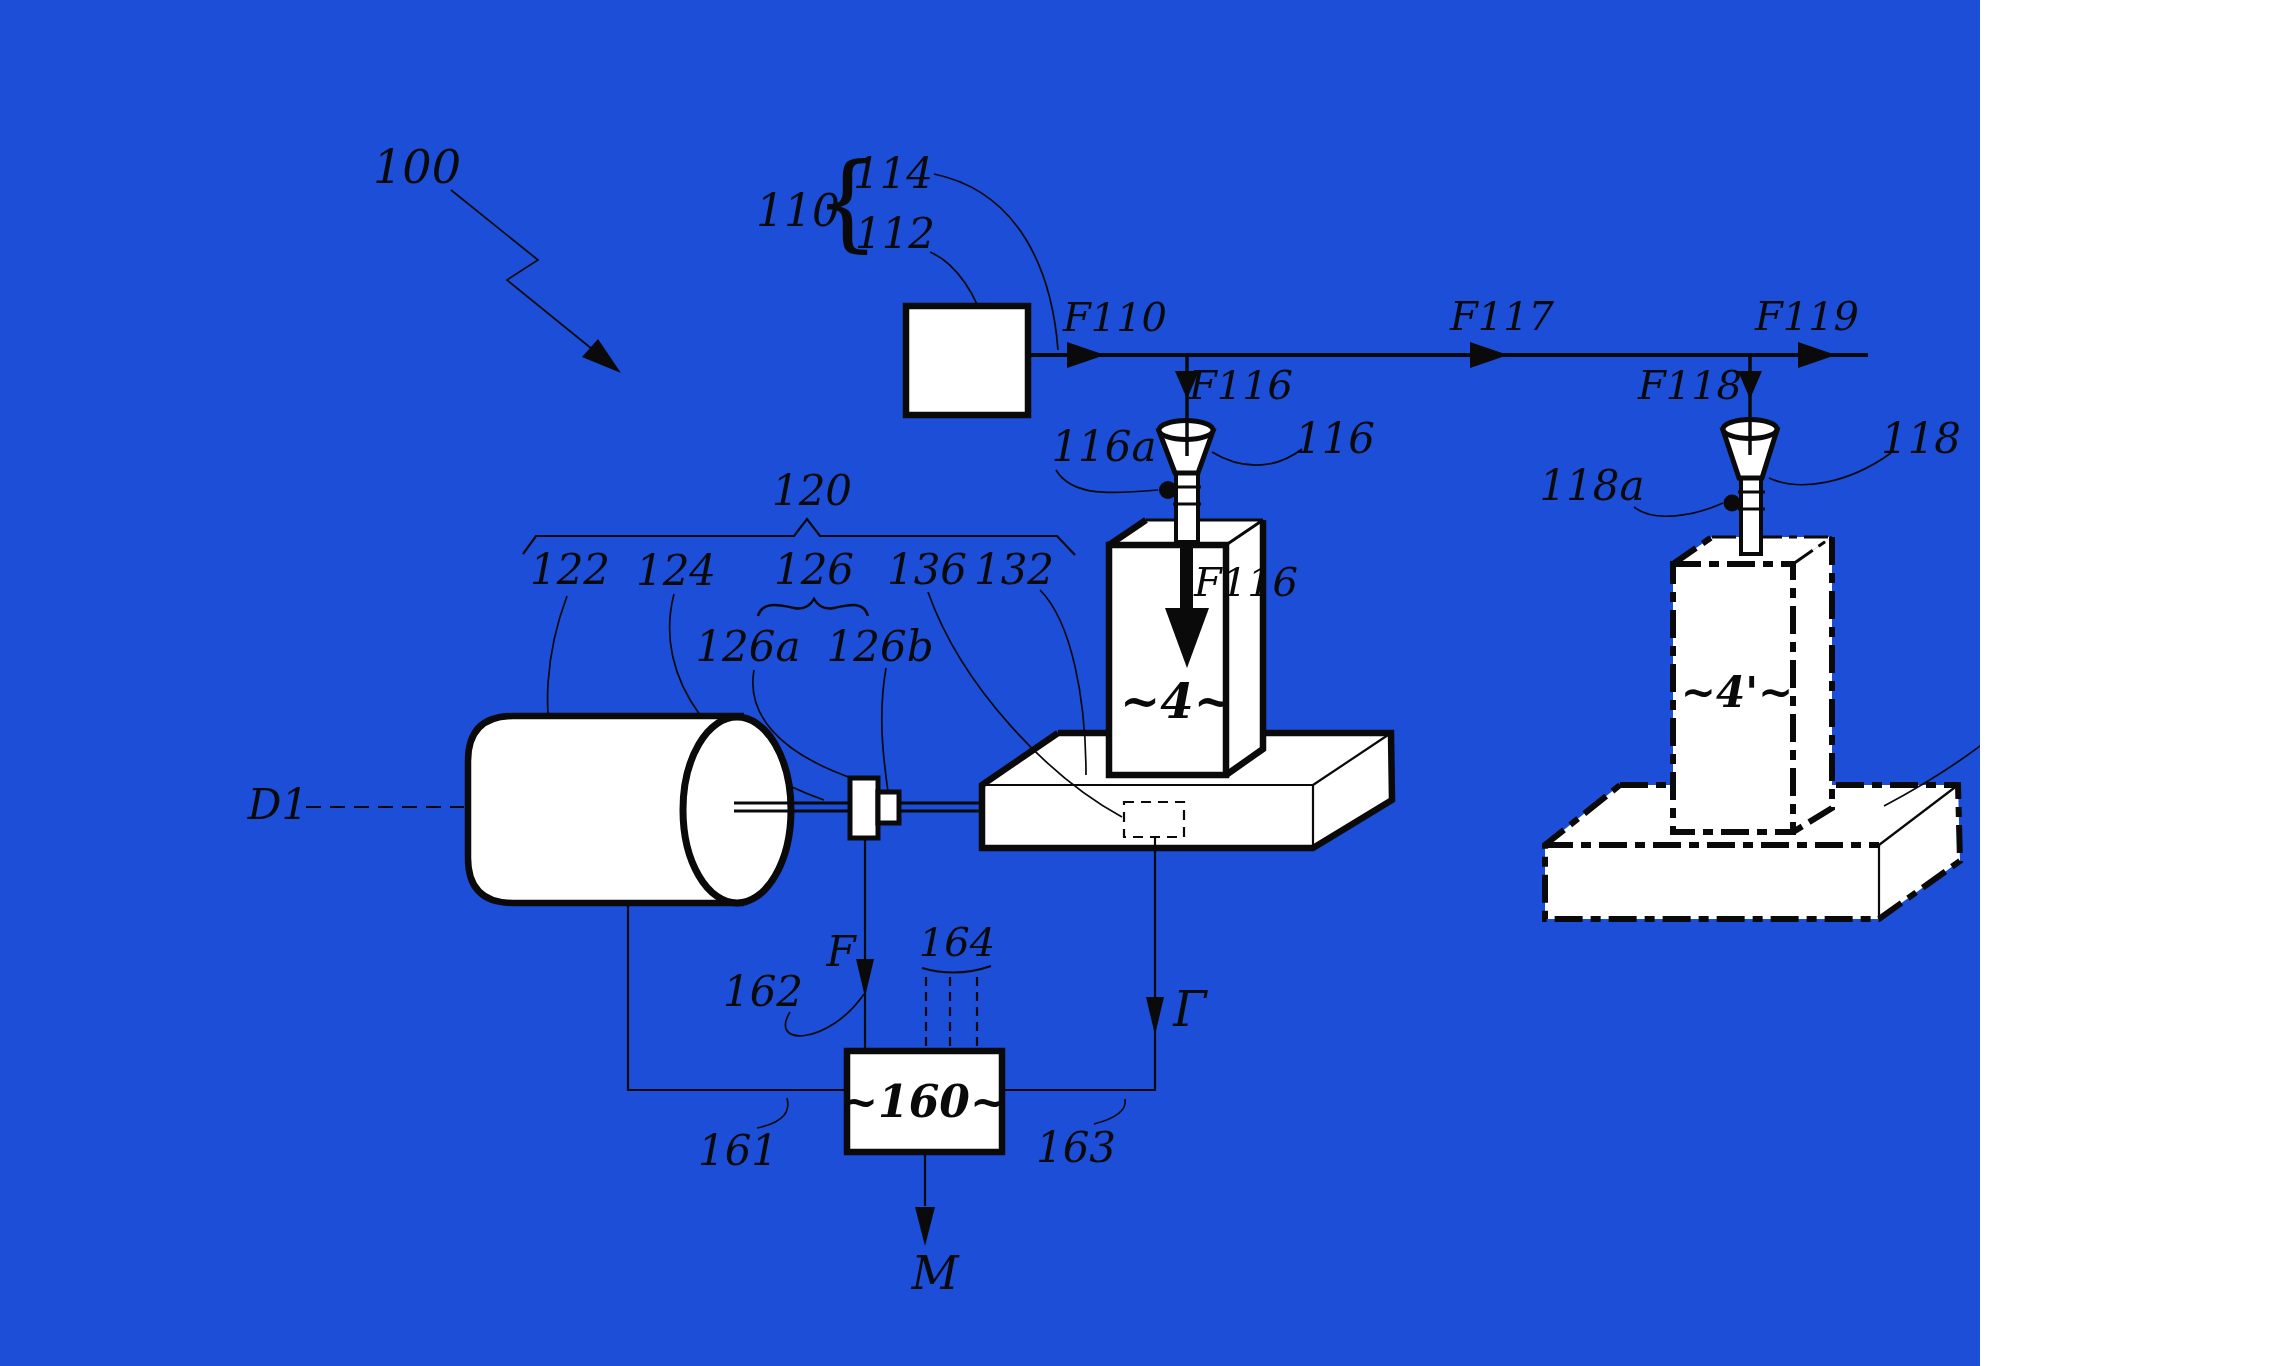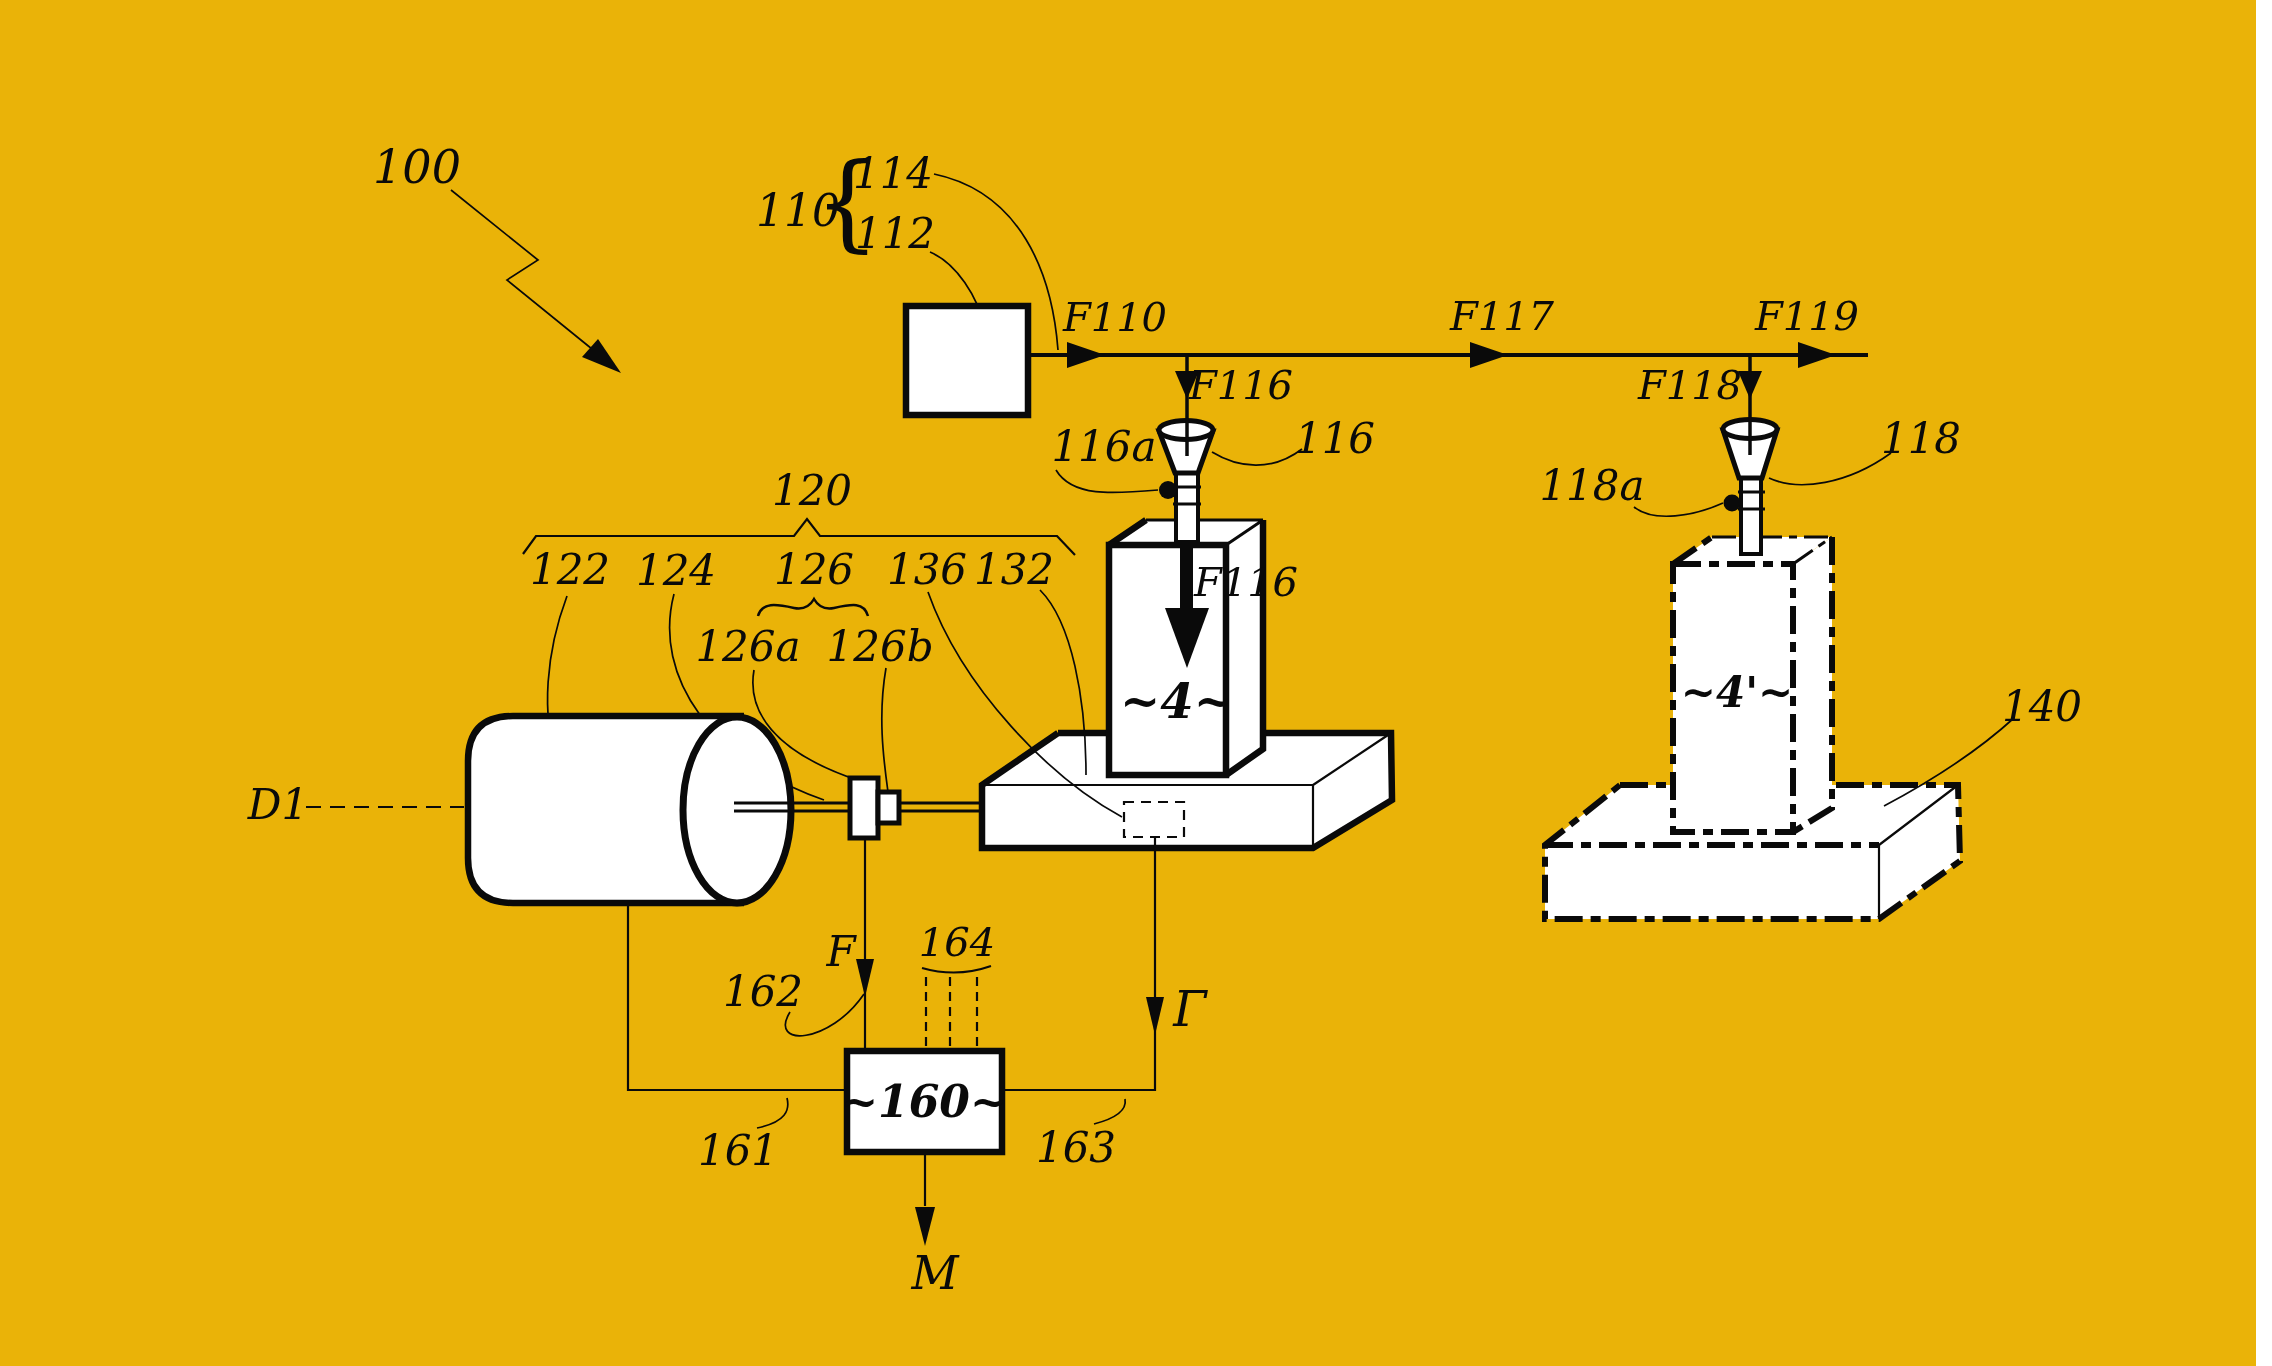--- a/index.html
+++ b/index.html
@@ -1,16 +1,16 @@
 <!DOCTYPE html>
 <html><head>
 <meta charset="utf-8">
 <style>
   html,body{margin:0;padding:0;background:#ffffff;}
-  .stage{width:2256px;height:1366px;position:relative;background:#eab308;overflow:hidden;}
+  .stage{width:1980px;height:1366px;position:relative;background:#1d4ed8;overflow:hidden;}
   svg{display:block}
   
   .thick{stroke:#0a0a0a;stroke-width:6.5;fill:none;stroke-linejoin:miter;stroke-linecap:butt}
   .med{stroke:#0a0a0a;stroke-width:4;fill:none}
   .mid3{stroke:#0a0a0a;stroke-width:3;fill:none}
   .thin{stroke:#0a0a0a;stroke-width:2.2;fill:none}
   .leader{stroke:#0a0a0a;stroke-width:1.7;fill:none}
   .wfill{fill:#ffffff}
   .blk{fill:#0a0a0a;stroke:none}
   .ph6{stroke:#0a0a0a;stroke-width:6;fill:none;stroke-dasharray:28 8 10 8}

